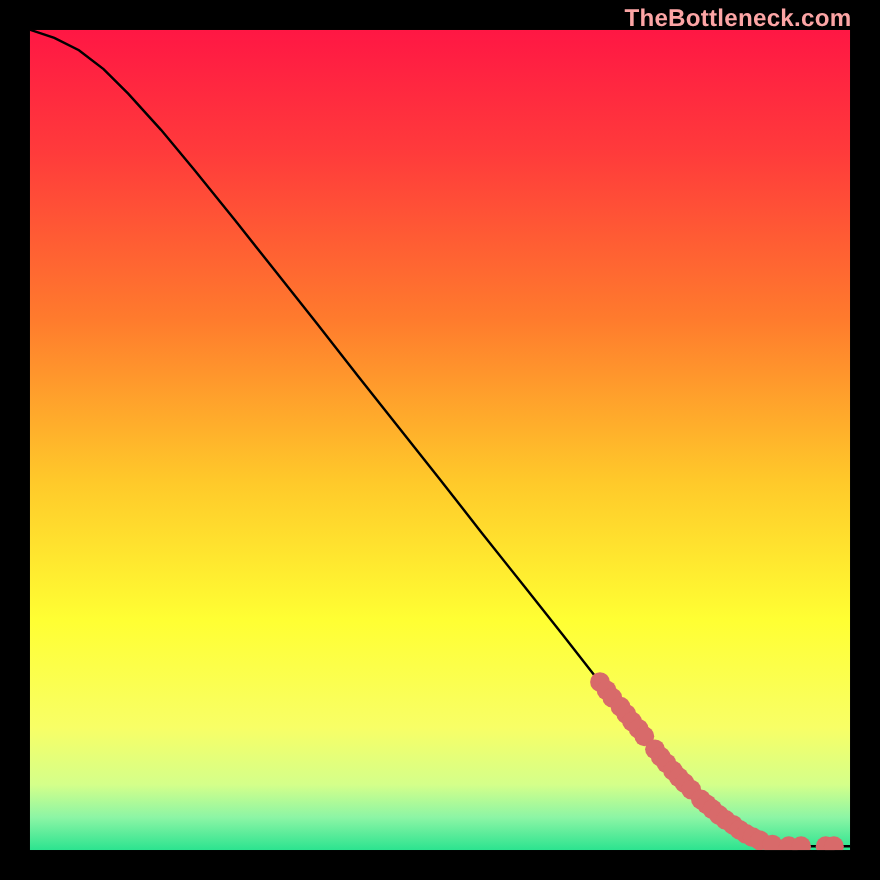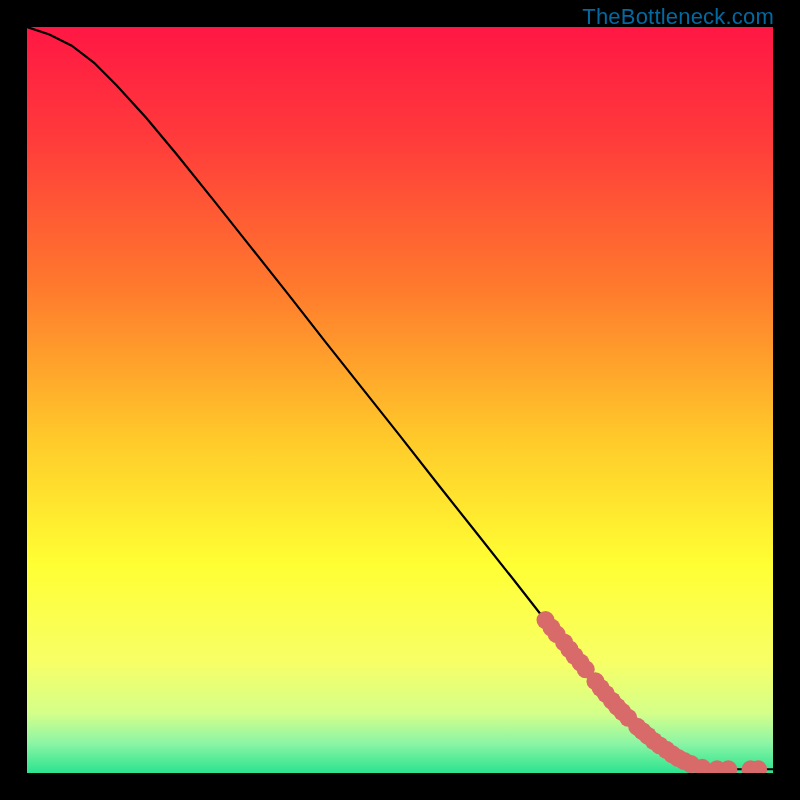--- a/index.html
+++ b/index.html
@@ -24,23 +24,23 @@
     top: 27px;
     left: 27px;
     width: 746px;
     height: 746px;
     overflow: hidden;
   }
   .watermark {
     position: absolute;
     top: 4px;
     right: 26px;
-    color: #0369a1;
+    color: #fca5a5;
     font-size: 22px;
-    font-weight: 400;
+    font-weight: 700;
     letter-spacing: 0.2px;
   }
   svg {
     display: block;
   }
 </style>
 </head>
 <body>
 
 <div class="frame">

